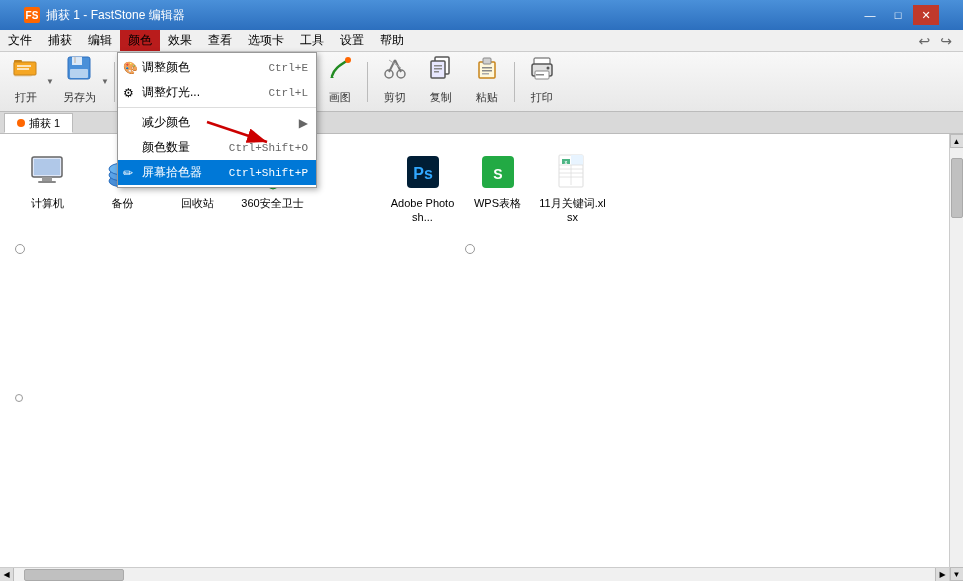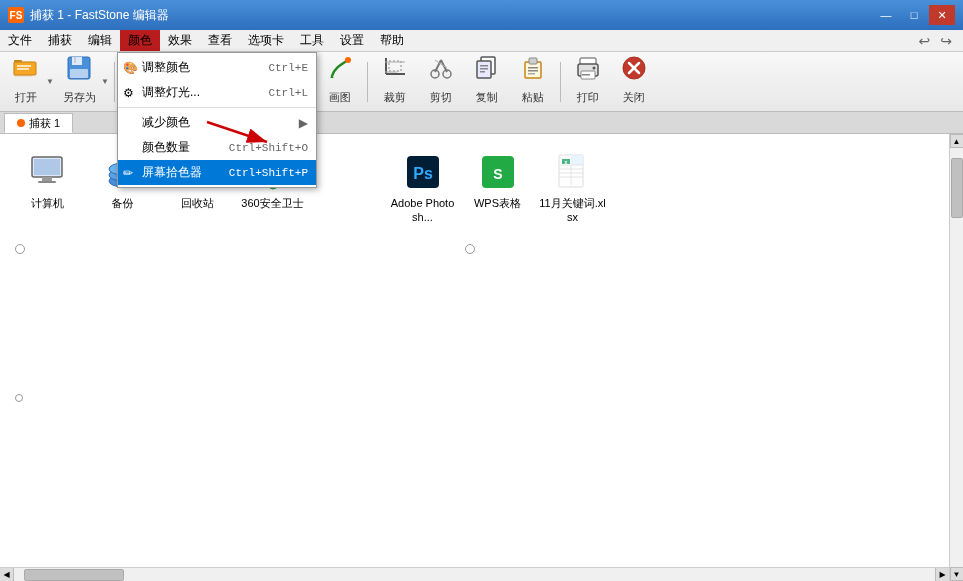--- a/index.html
+++ b/index.html
@@ -11,21 +11,21 @@
       background: #f0f0f0;
       overflow: hidden;
     }
 
     
     .title-bar {
       background: linear-gradient(to bottom, #4a90d9 0%, #2c6fbe 100%);
       height: 30px;
       display: flex;
       align-items: center;
-      padding: 0 8px;
+      padding: 0 24px;
       color: white;
       font-size: 12px;
       user-select: none;
     }
     .title-bar-icon {
       width: 16px;
       height: 16px;
       margin-right: 6px;
       background: #ff6600;
       border-radius: 2px;
@@ -441,32 +441,20 @@
         <path d="M6 22 C8 14, 16 10, 22 6" stroke="#228b22" stroke-width="2.5" fill="none" stroke-linecap="round"></path>
         <circle cx="22" cy="6" r="3" fill="#ff6600"></circle>
         <path d="M4 24 L6 22 L8 24 Z" fill="#228b22"></path>
       </svg>
     </div>
     <span>画图</span>
   </div>
 
   <div class="toolbar-sep"></div>
 
-  <div class="toolbar-btn">
-    <div class="tb-icon">
-      <svg width="28" height="28" viewBox="0 0 28 28">
-        <line x1="5" y1="4" x2="5" y2="20" stroke="#555" stroke-width="2"></line>
-        <line x1="5" y1="20" x2="24" y2="20" stroke="#555" stroke-width="2"></line>
-        <rect x="8" y="7" width="12" height="10" fill="none" stroke="#888" stroke-width="1" stroke-dasharray="2,2"></rect>
-        <line x1="4" y1="8" x2="24" y2="8" stroke="#aaa" stroke-width="1"></line>
-        <line x1="4" y1="18" x2="16" y2="18" stroke="#aaa" stroke-width="1"></line>
-      </svg>
-    </div>
-    <span>裁剪</span>
-  </div>
 
   <div class="toolbar-btn">
     <div class="tb-icon">
       <svg width="28" height="28" viewBox="0 0 28 28">
         <circle cx="8" cy="20" r="4" fill="none" stroke="#777" stroke-width="1.5"></circle>
         <circle cx="20" cy="20" r="4" fill="none" stroke="#777" stroke-width="1.5"></circle>
         <line x1="14" y1="6" x2="8" y2="18" stroke="#777" stroke-width="2"></line>
         <line x1="14" y1="6" x2="20" y2="18" stroke="#777" stroke-width="2"></line>
         <line x1="8" y1="6" x2="20" y2="14" stroke="#aaa" stroke-width="1"></line>
       </svg>
@@ -508,30 +496,20 @@
         <rect x="6" y="4" width="16" height="8" rx="1" fill="white" stroke="#555" stroke-width="1"></rect>
         <rect x="4" y="10" width="20" height="12" rx="2" fill="#e0e0e0" stroke="#555" stroke-width="1.5"></rect>
         <rect x="7" y="17" width="14" height="8" rx="1" fill="white" stroke="#888" stroke-width="1"></rect>
         <rect x="8" y="20" width="8" height="1.5" fill="#888"></rect>
         <circle cx="20" cy="14" r="1.5" fill="#555"></circle>
       </svg>
     </div>
     <span>打印</span>
   </div>
 
-  <div class="toolbar-btn">
-    <div class="tb-icon">
-      <svg width="28" height="28" viewBox="0 0 28 28">
-        <circle cx="14" cy="14" r="11" fill="#c0392b" stroke="#a93226" stroke-width="1"></circle>
-        <line x1="9" y1="9" x2="19" y2="19" stroke="white" stroke-width="2.5" stroke-linecap="round"></line>
-        <line x1="19" y1="9" x2="9" y2="19" stroke="white" stroke-width="2.5" stroke-linecap="round"></line>
-      </svg>
-    </div>
-    <span>关闭</span>
-  </div>
 </div>
 
 <div class="tab-bar">
   <div class="tab active">
     <span style="width:8px;height:8px;background:#ff6600;border-radius:50%;display:inline-block;"></span>
     <span>捕获 1</span>
   </div>
 </div>
 
 <div class="main-area">

